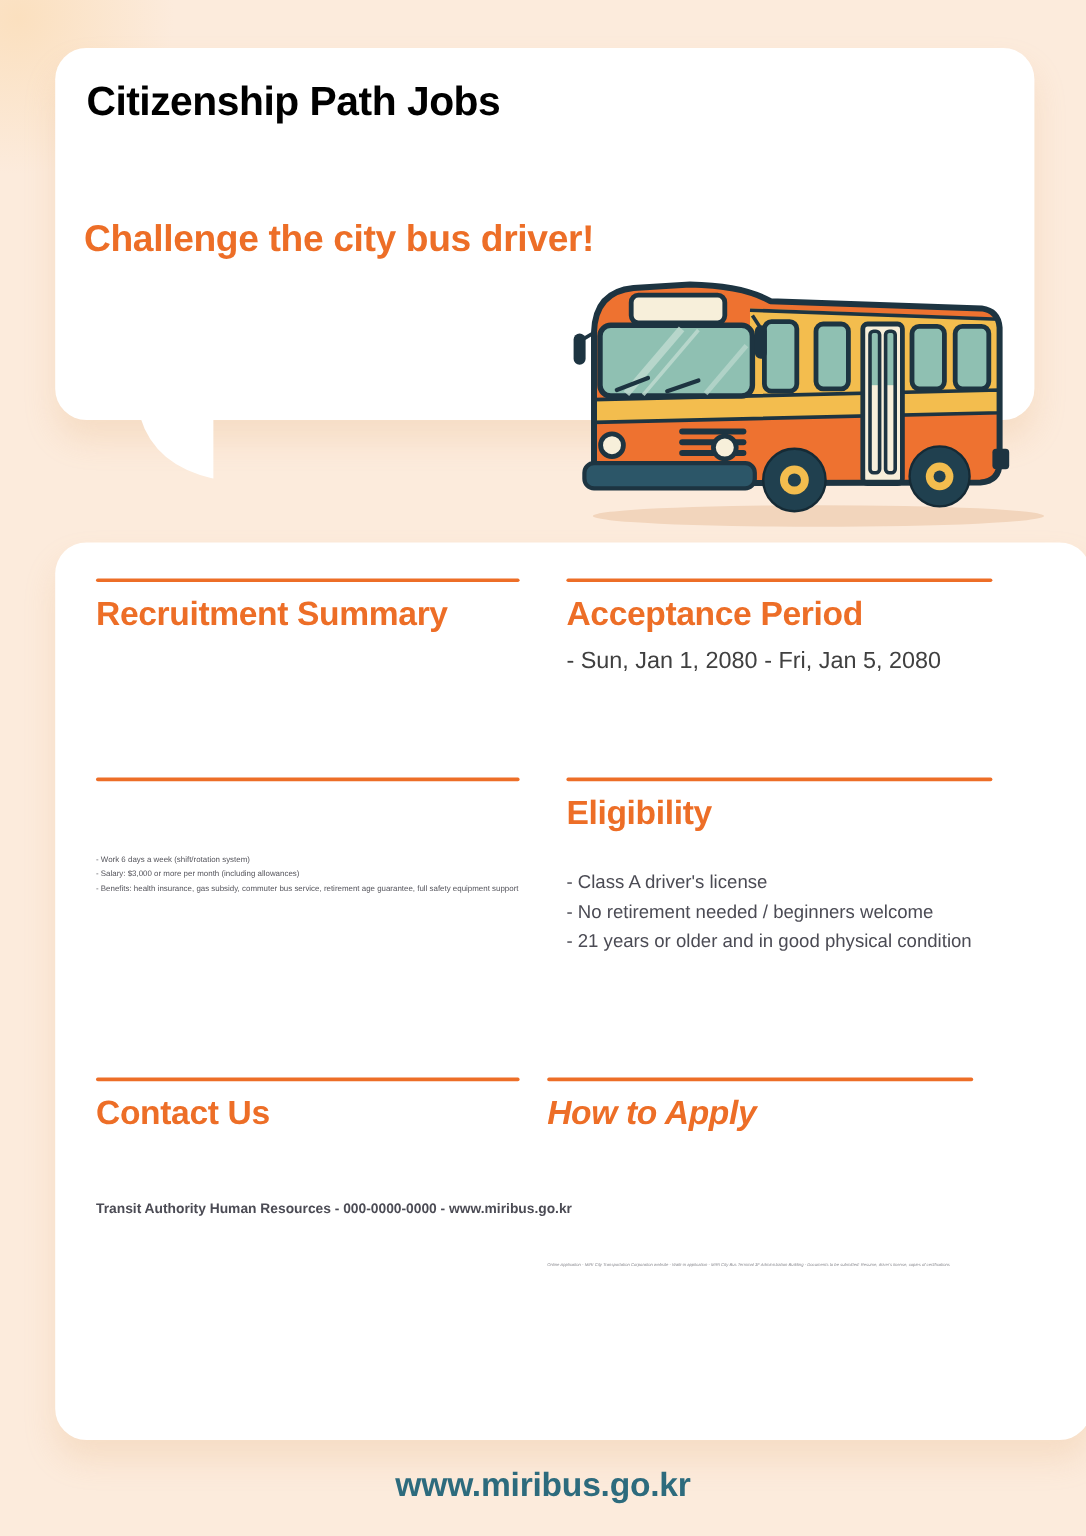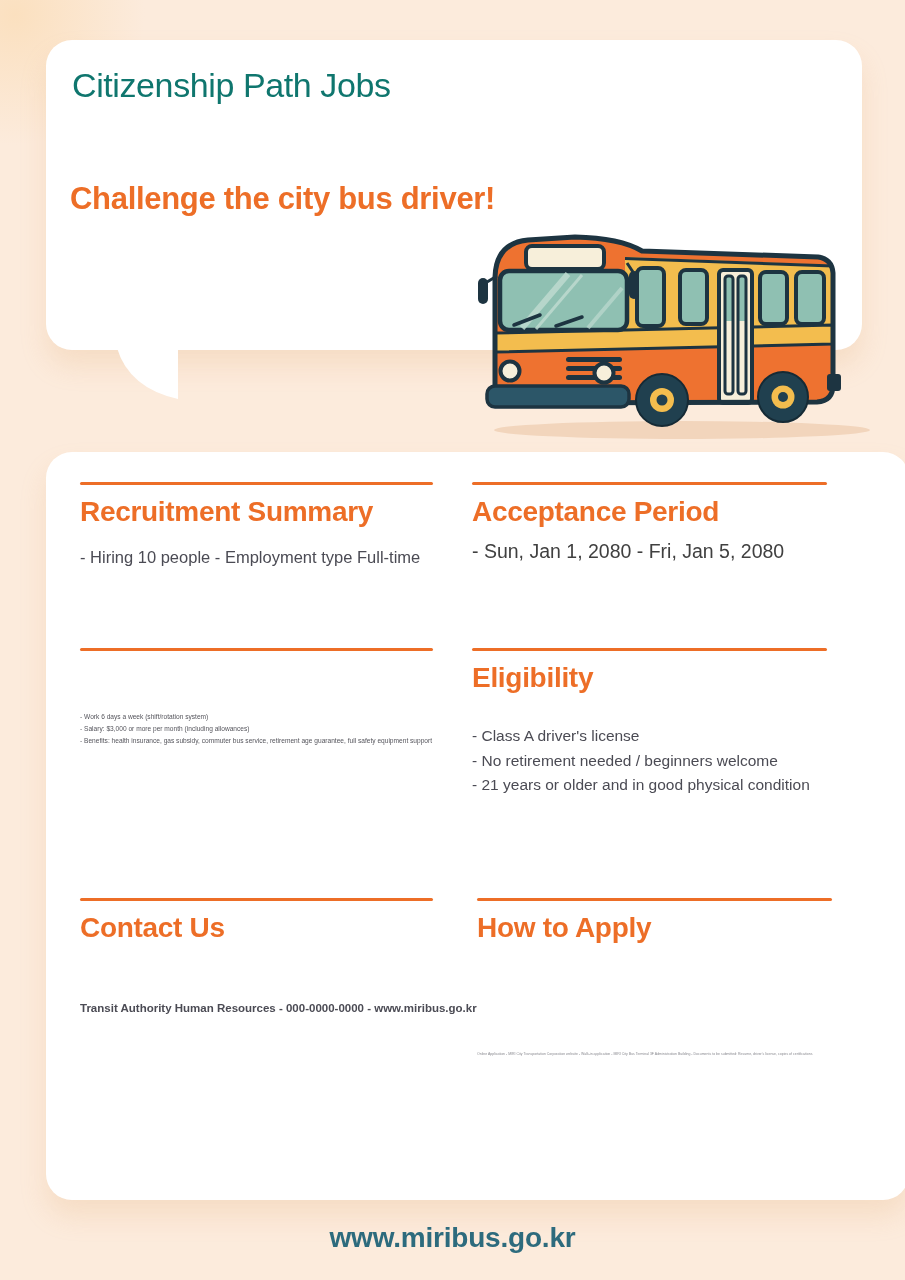--- a/index.html
+++ b/index.html
@@ -10,41 +10,41 @@
   }
   
   .hero-card{
     position:absolute;left:46px;top:40px;width:816px;height:310px;
     background:#ffffff;border-radius:26px;
     box-shadow:0 16px 26px rgba(228,172,120,.22);
   }
   .bubble-tail{position:absolute;left:117px;top:348px;width:61px;height:51px;}
   .page-title{
     position:absolute;left:72px;top:66px;margin:0;
-    font-size:34px;font-weight:normal;letter-spacing:-.4px;color:#0f766e;text-align:center;
+    font-size:34px;font-weight:bold;letter-spacing:-.4px;color:#000000;text-align:center;
   }
   .page-subtitle{
     position:absolute;left:70px;top:181px;margin:0;
     font-size:31px;font-weight:bold;letter-spacing:-.3px;color:#ed6e27;
   }
   .bus-wrap{position:absolute;left:470px;top:225px;width:420px;height:215px;}
   
   .info-card{
     position:absolute;left:46px;top:452px;width:816px;height:748px;
     background:#ffffff;border-radius:26px;
     box-shadow:0 16px 26px rgba(228,172,120,.22);
     padding-left:47px;
   }
   .section{position:absolute;}
   .sec-rs{left:34px;top:30px;width:353px;}
   .sec-ap{left:426px;top:30px;width:355px;}
   .sec-wc{left:34px;top:196px;width:353px;}
   .sec-el{left:426px;top:196px;width:355px;}
   .sec-cu{left:34px;top:446px;width:353px;}
-  .sec-ha{left:431px;top:446px;width:355px;}
+  .sec-ha{left:410px;top:446px;width:355px;font-style:italic;}
   .rule{height:3px;background:#ed6e27;border-radius:2px;}
   .section h2{
     margin:10px 0 0 0;font-size:28px;font-weight:bold;
     letter-spacing:-.3px;color:#ed6e27;line-height:33px;
   }
   .rs-body{margin-top:20px;font-size:16.5px;color:#4b4b54;}
   .ap-body{margin-top:12px;font-size:19.5px;color:#404040;}
   .el-list{margin-top:30px;}
   .el-line{font-size:15.5px;line-height:24.6px;color:#4b4b54;}
   .wc-list{margin-top:58px;}
@@ -135,21 +135,20 @@
   <circle cx="313" cy="172" r="25" fill="#20404f" stroke="#152a35" stroke-width="2"></circle>
   <circle cx="313" cy="172" r="11.5" fill="#f3bd4e"></circle>
   <circle cx="313" cy="172" r="5" fill="#20404f"></circle>
 </svg>
 
 <div class="info-card">
 
   <div class="section sec-rs">
     <div class="rule"></div>
     <h2>Recruitment Summary</h2>
-    <div class="rs-body">- Hiring 10 people - Employment type Full-time</div>
   </div>
 
   <div class="section sec-ap">
     <div class="rule"></div>
     <h2>Acceptance Period</h2>
     <div class="ap-body">- Sun, Jan 1, 2080 - Fri, Jan 5, 2080</div>
   </div>
 
   <div class="section sec-wc">
     <div class="rule"></div>

